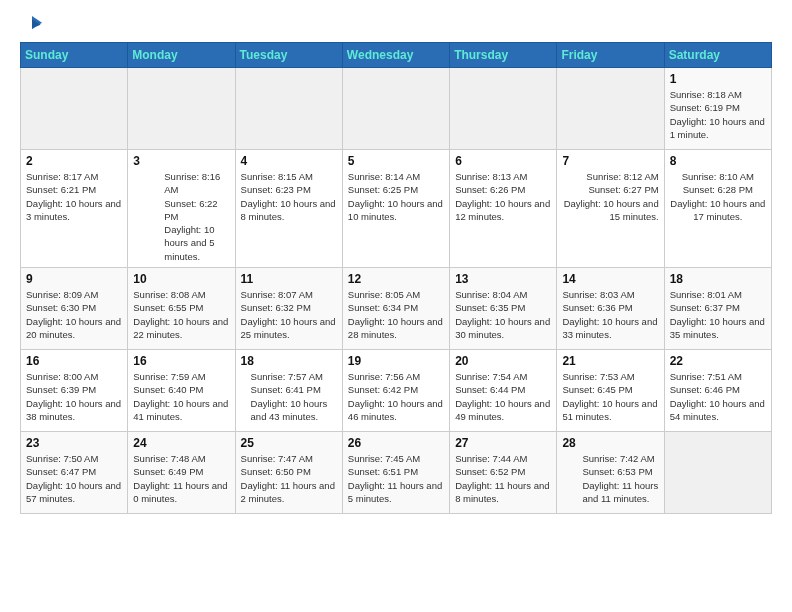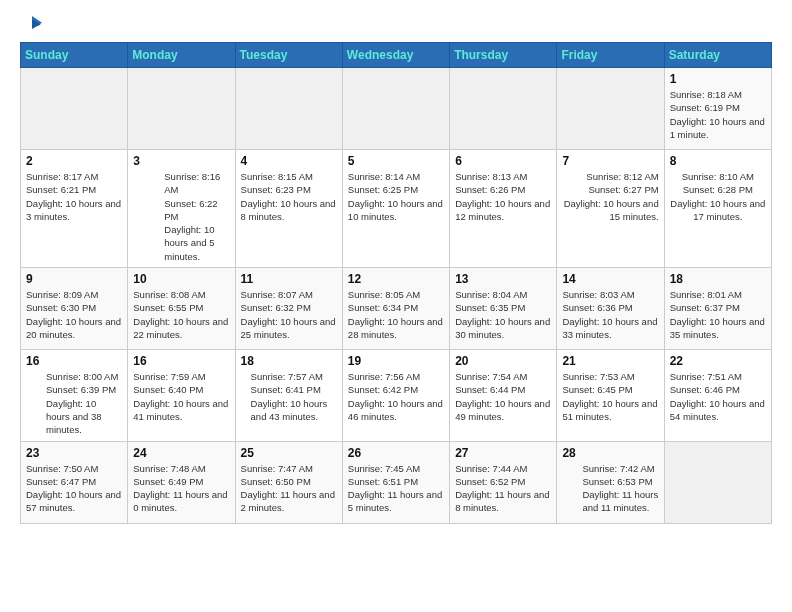--- a/index.html
+++ b/index.html
@@ -222,21 +222,21 @@
           <td>
             <div class="day-num">18</div>
             <div class="day-info" style="white-space: pre-line;">Sunrise: 8:01 AM
 Sunset: 6:37 PM
 Daylight: 10 hours and 35 minutes.</div>
           </td>
         </tr>
         <tr>
           <td>
             <div class="day-num">16</div>
-            <div class="day-info" style="white-space: pre-line; margin-left: 20px;">Sunrise: 8:00 AM
+            <div class="day-info" style="white-space: pre-line;">Sunrise: 8:00 AM
 Sunset: 6:39 PM
 Daylight: 10 hours and 38 minutes.</div>
           </td>
           <td>
             <div class="day-num">16</div>
             <div class="day-info" style="white-space: pre-line;">Sunrise: 7:59 AM
 Sunset: 6:40 PM
 Daylight: 10 hours and 41 minutes.</div>
           </td>
           <td>

